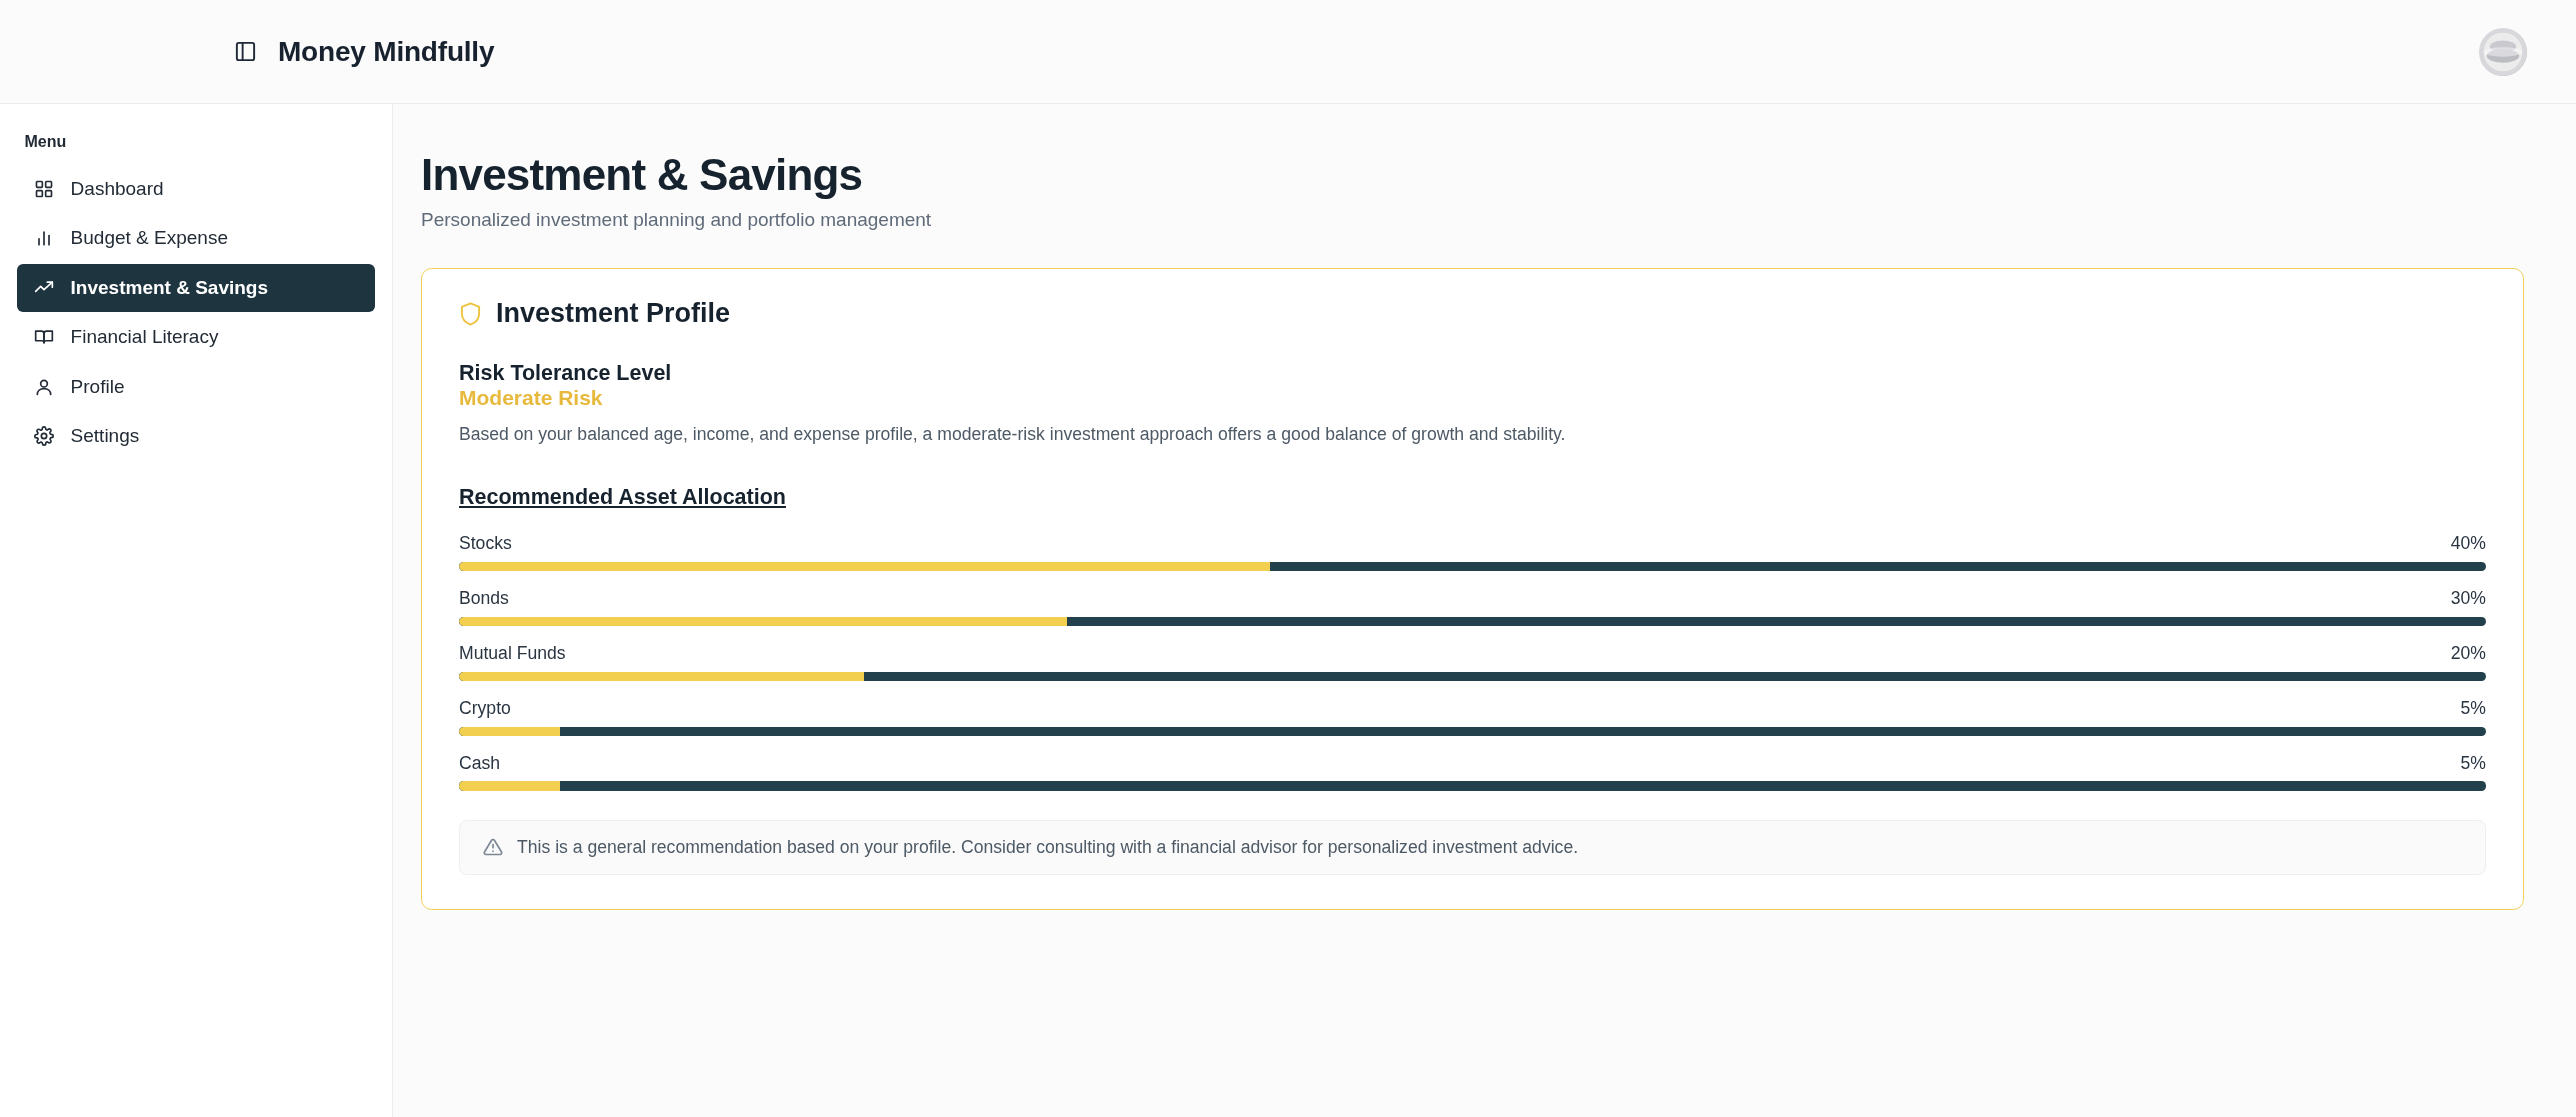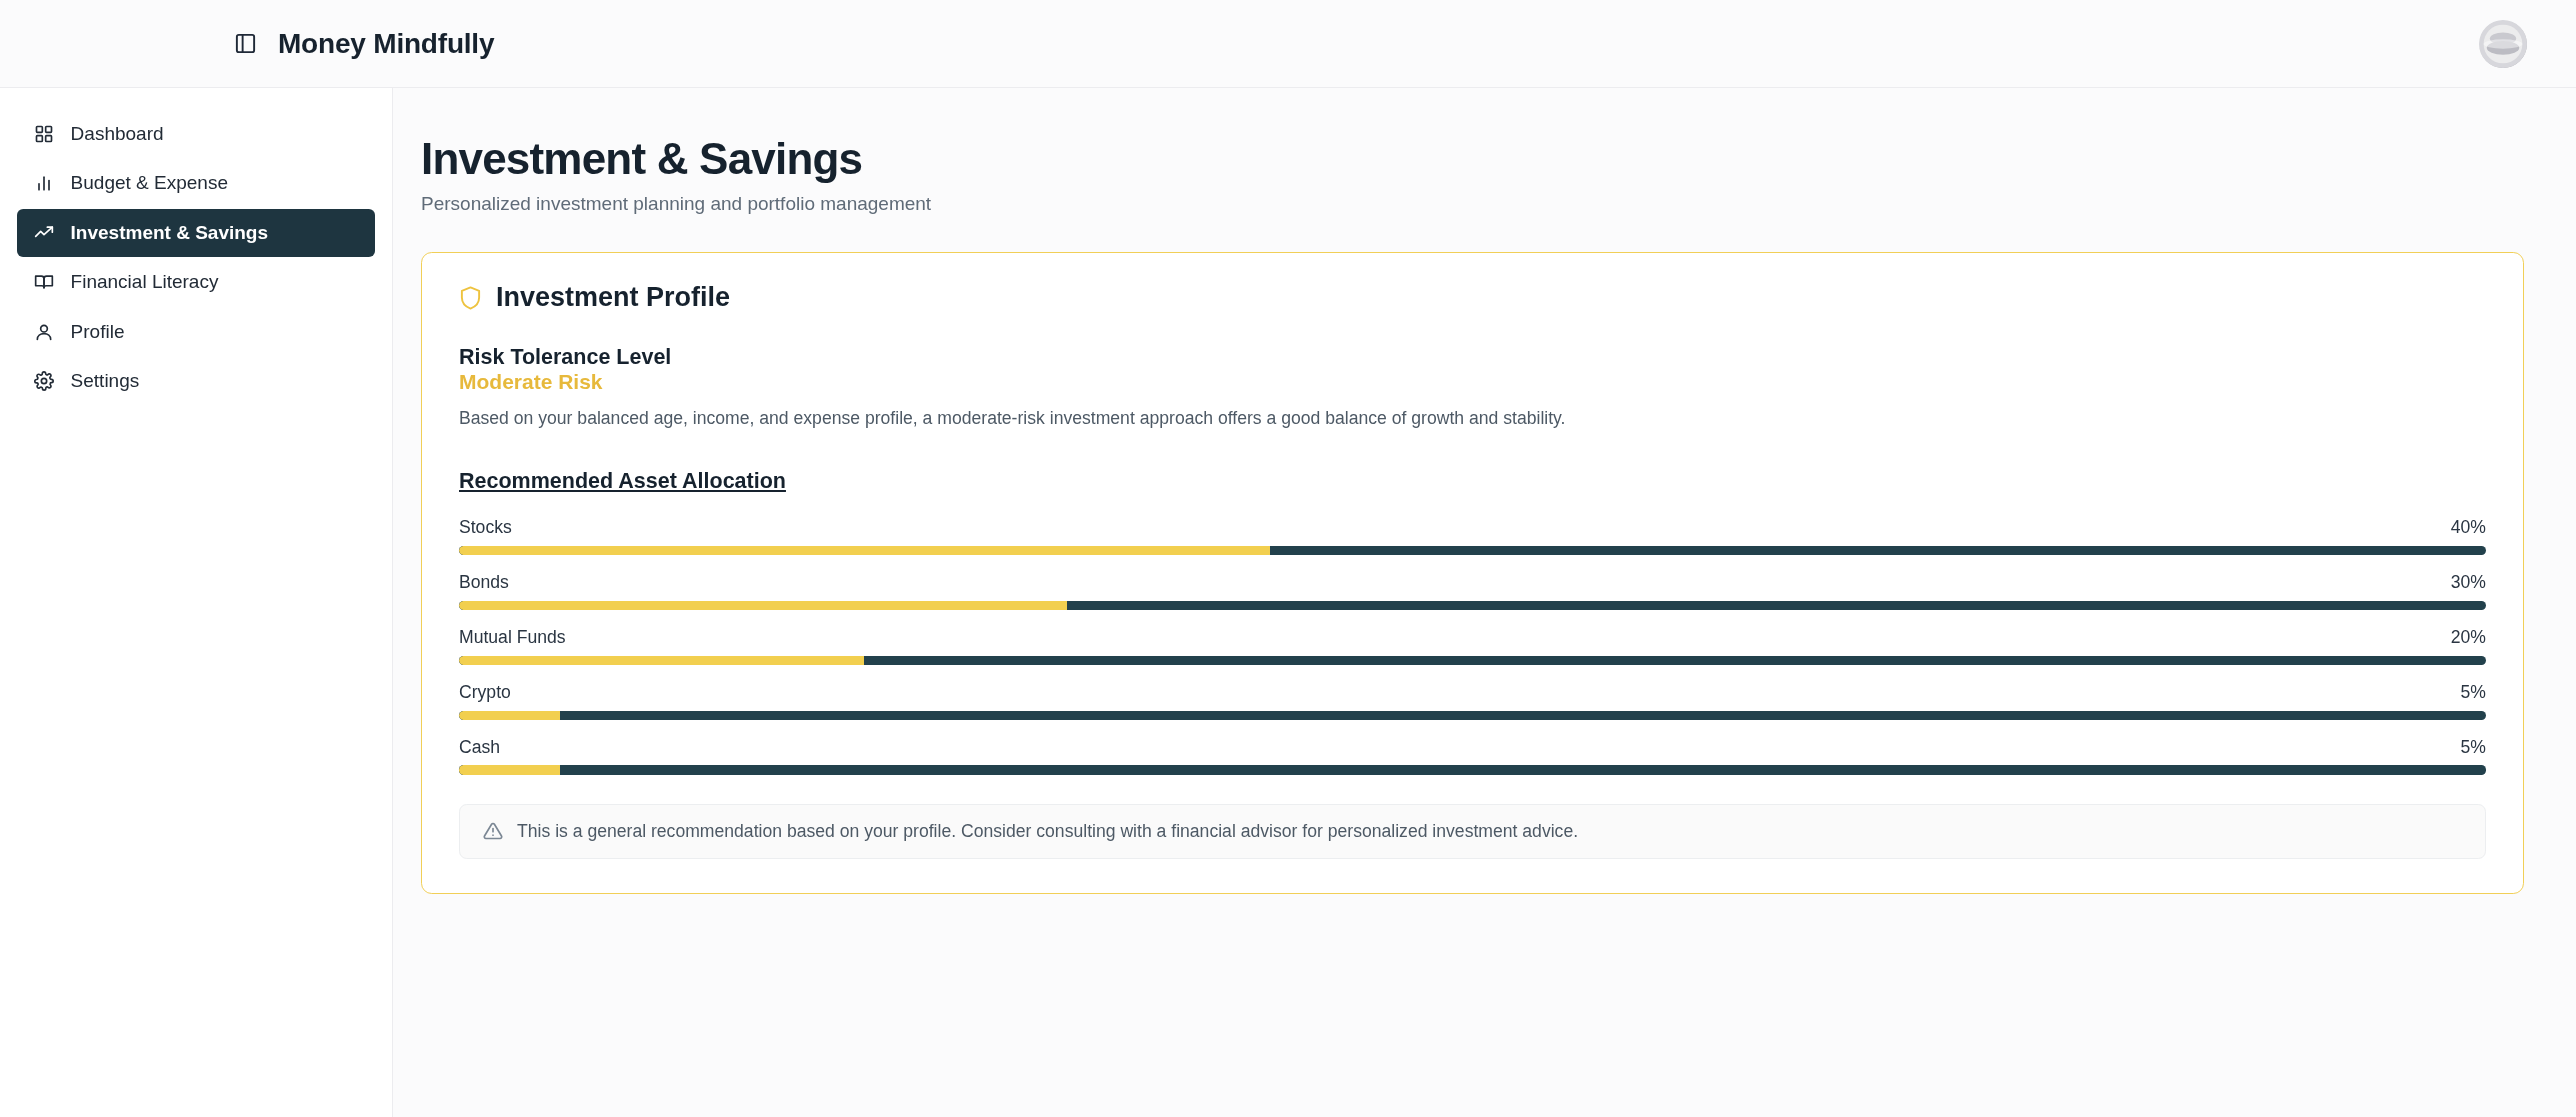--- a/index.html
+++ b/index.html
@@ -8,21 +8,21 @@
     padding: 0;
     width: 2576px;
     height: 1118px;
     background: #ffffff;
     font-family: "Liberation Sans", sans-serif;
     -webkit-font-smoothing: antialiased;
   }
 
   
   .topbar {
-    height: 88px;
+    height: 104px;
     background: #fbfbfc;
     border-bottom: 0.8px solid #ececef;
     display: flex;
     align-items: center;
     padding: 0 46px 0 230px;
     position: relative;
   }
   .sidebar-toggle {
     width: 31px; height: 31px;
     display: flex; align-items: center; justify-content: center;
@@ -217,20 +217,21 @@
       <ellipse cx="31" cy="24" rx="17" ry="8" fill="#c9c9cf"></ellipse>
       <ellipse cx="31" cy="36" rx="21" ry="9" fill="#bcbcc3"></ellipse>
       <ellipse cx="31" cy="31" rx="25" ry="6" fill="#ffffff" opacity="0.45"></ellipse>
     </svg>
   </div>
 </div>
 
 <div class="body-wrap">
 
   <div class="sidebar">
+    <div class="menu-label">Menu</div>
 
     <div class="nav-item">
       <span class="nav-ico">
         <svg width="20" height="20" viewBox="0 0 24 24" fill="none" stroke="currentColor" stroke-width="2">
           <rect x="3" y="3" width="7" height="7" rx="1"></rect>
           <rect x="14" y="3" width="7" height="7" rx="1"></rect>
           <rect x="3" y="14" width="7" height="7" rx="1"></rect>
           <rect x="14" y="14" width="7" height="7" rx="1"></rect>
         </svg>
       </span>

